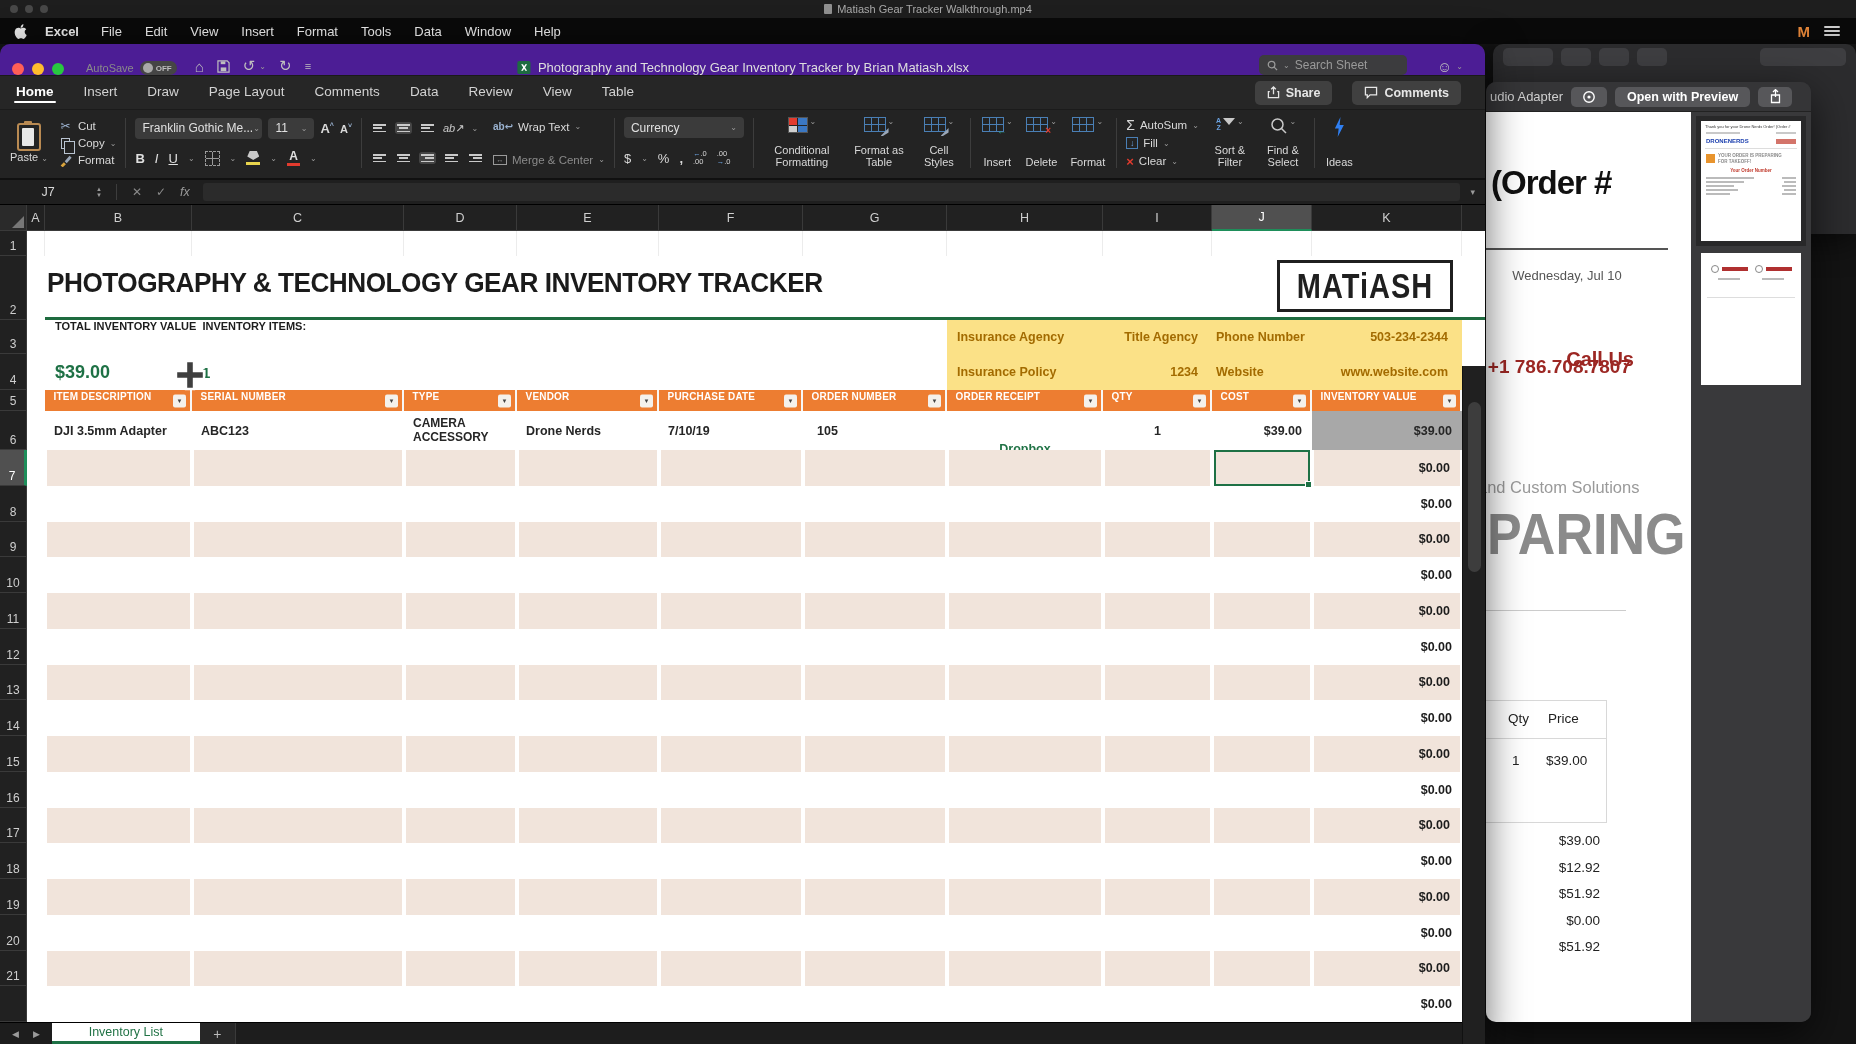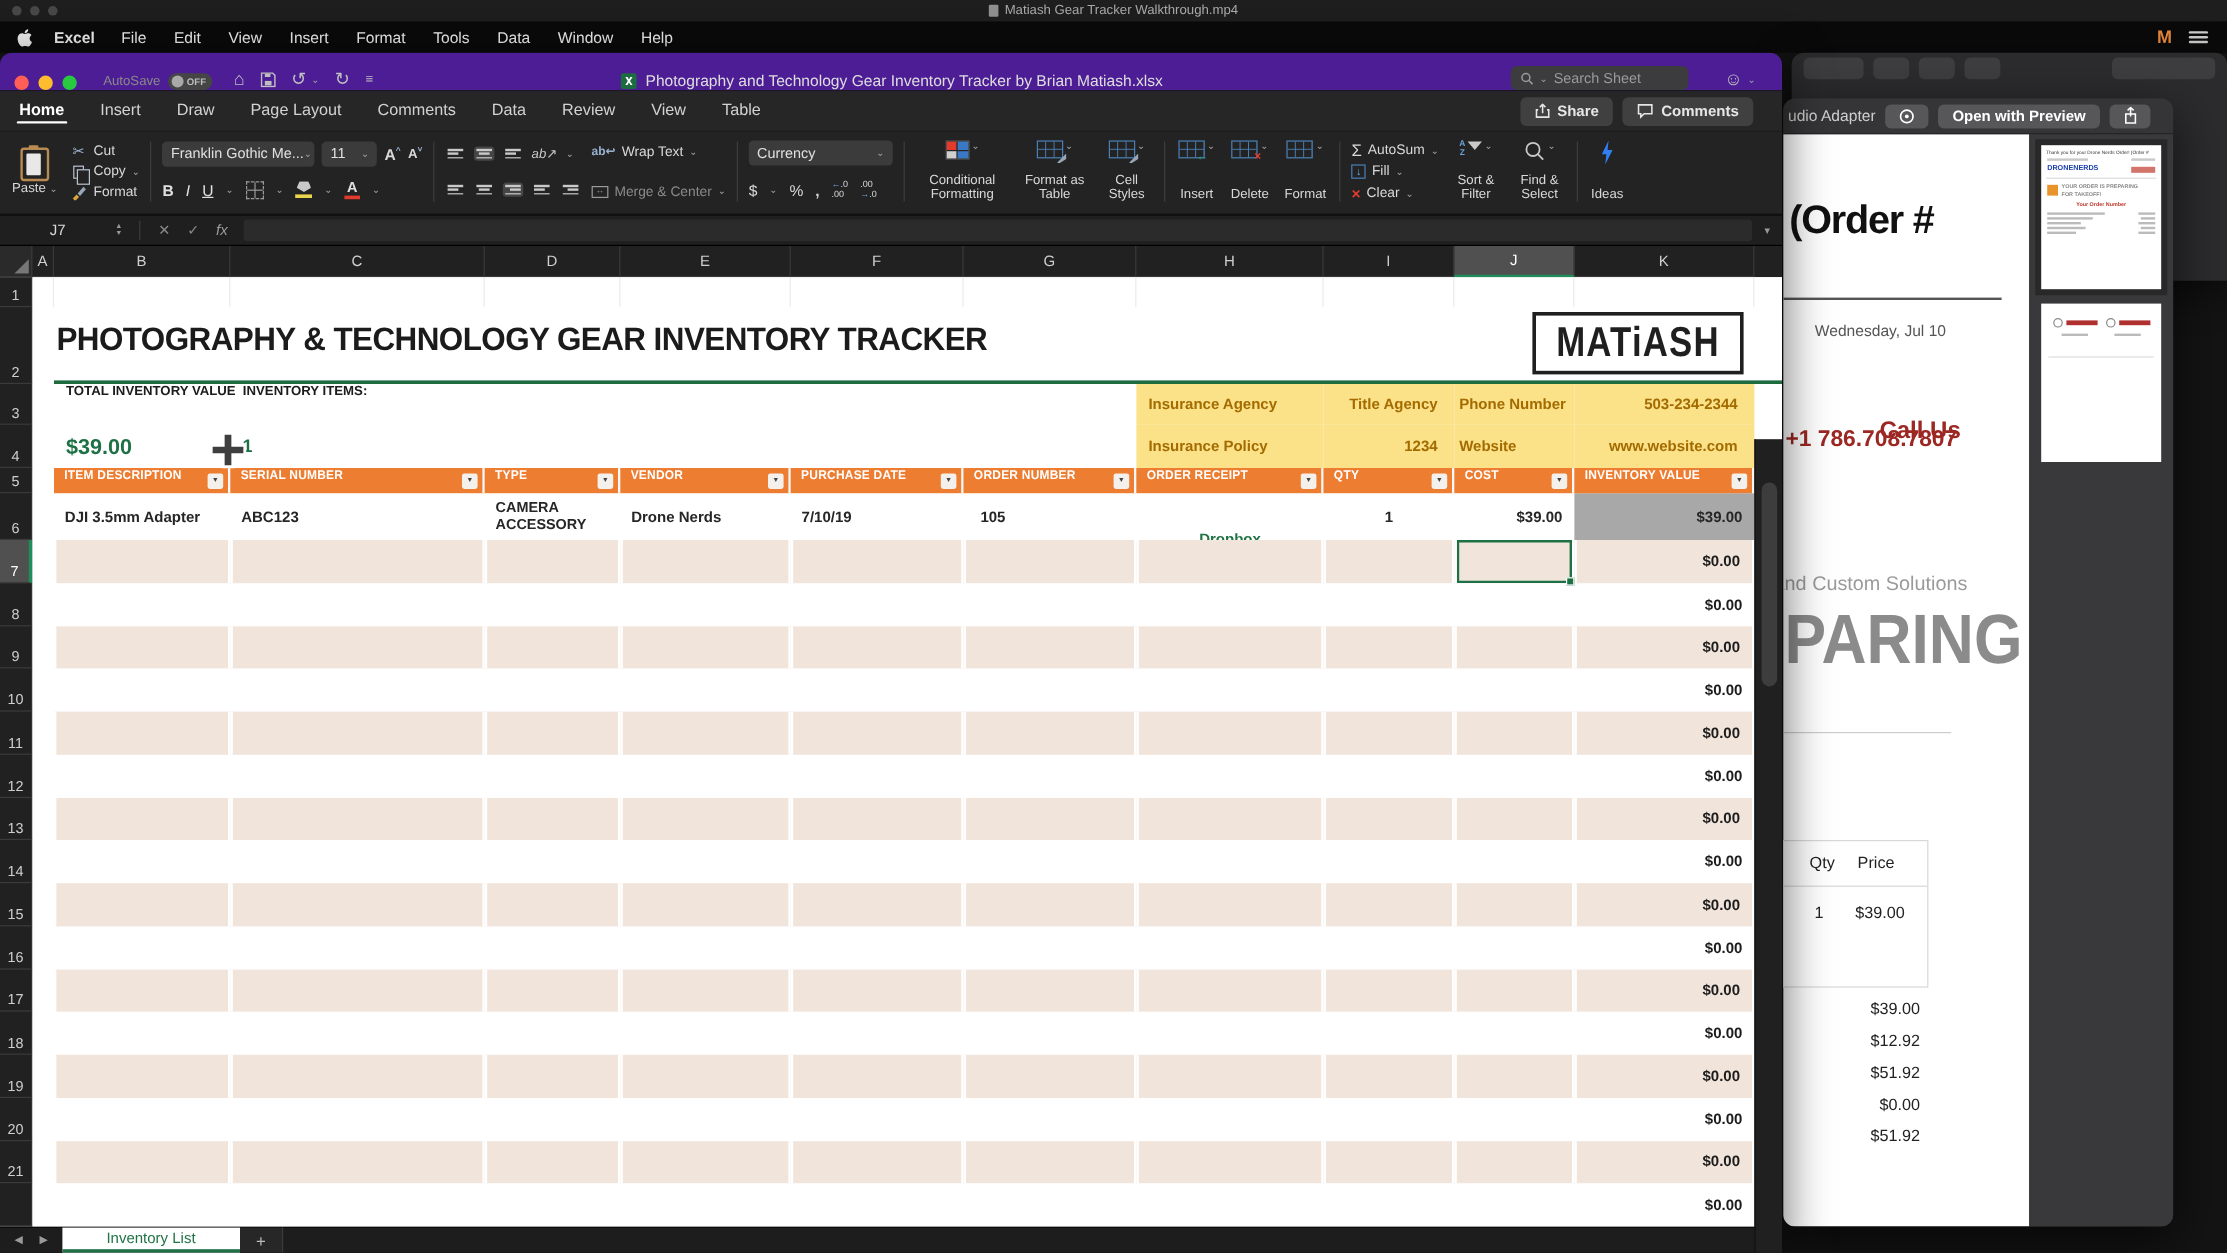--- a/index.html
+++ b/index.html
@@ -112,21 +112,21 @@
 .search-box .chev{font-size:8px}
 .smiley{position:absolute;right:22px;color:#c0c0c0;font-size:15px;display:flex;gap:4px;align-items:center}
 .smiley .chev{font-size:8px;color:#9a9a9a}
 
 
 .ribbon-tabs{height:34px;background:#262626;display:flex;align-items:center;padding:0 14px;border-bottom:1px solid #1b1b1b}
 #ribbon-tabs-list{display:flex;gap:26px;align-items:center}
 .rtab{color:#d2d2d2;font-size:13.5px;padding:7px 2px 9px;position:relative;cursor:default}
 .rtab.active{color:#fff;font-weight:bold}
 .rtab.active::after{content:"";position:absolute;left:0;right:0;bottom:5px;height:2px;background:#fff;border-radius:1px}
-.rt-actions{margin-left:auto;display:flex;gap:8px;padding-right:10px}
+.rt-actions{margin-left:auto;display:flex;gap:20px;padding-right:10px}
 .rt-btn{height:24px;background:#404040;border-radius:5px;display:flex;align-items:center;gap:6px;
  padding:0 12px;color:#e6e6e6;font-size:12.5px;font-weight:bold}
 
 
 .ribbon{height:70px;background:#232323;display:flex;align-items:stretch;padding:6px 6px 8px 8px;gap:9px;
  border-bottom:2px solid #101010;overflow:hidden;white-space:nowrap}
 .vdiv{width:1px;background:#3d3d3d;margin:2px 0;flex:none}
 .rgroup{display:flex;flex:none;align-items:center;gap:8px}
 .bigbtn{display:flex;flex-direction:column;align-items:center;justify-content:space-between;color:#d9d9d9;font-size:11px;padding:1px 2px;text-align:center}
 .bigbtn .lbl{line-height:1.15}

